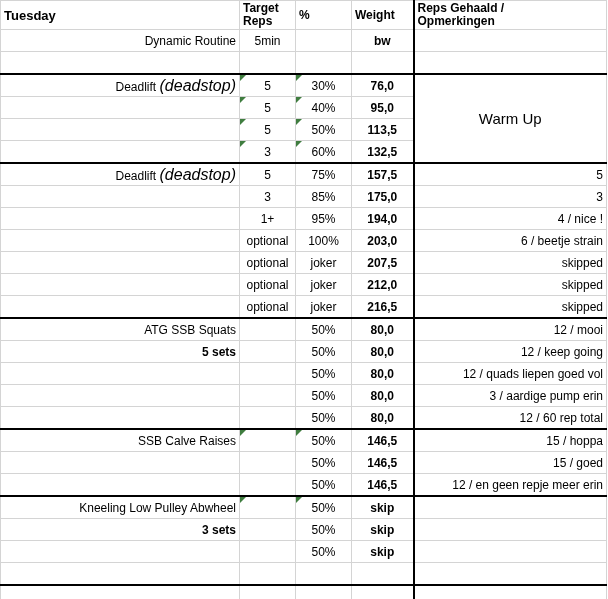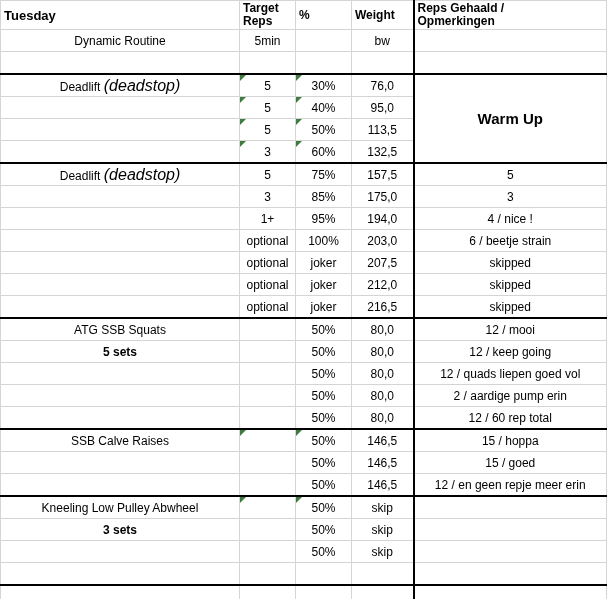--- a/index.html
+++ b/index.html
@@ -50,29 +50,30 @@
     line-height: 13px;
     padding-top: 0;
     padding-bottom: 0;
   }
   .hdr td.left {
     text-align: left;
     font-size: 13px;
   }
   .vline-right {
     border-right: 2px solid #000000 !important;
+    font-weight: bold;
   }
   .top-thick { border-top: 2px solid #000000 !important; }
 
   .ctr { text-align: center; }
-  .lft { text-align: center; }
+  .lft { text-align: right; }
   .bold { font-weight: bold; margin-left: 16px; }
   .ital { font-style: italic; }
   .warm {
-    font-weight: bold;
+    font-weight: normal;
     font-size: 15px;
     text-align: center;
     vertical-align: middle;
   }
 
   
   .tri {
     position: relative;
   }
   .tri::before {
@@ -220,21 +221,21 @@
           <td class="ctr"></td>
           <td class="ctr"><span>50%</span></td>
           <td class="ctr vline-right"><span>80,0</span></td>
           <td class="lft"><span>12 / quads liepen goed vol</span></td>
         </tr>
         <tr>
           <td class="lft"></td>
           <td class="ctr"></td>
           <td class="ctr"><span>50%</span></td>
           <td class="ctr vline-right"><span>80,0</span></td>
-          <td class="lft"><span>2 / aardige pump erin</span></td>
+          <td class="lft"><span>3 / aardige pump erin</span></td>
         </tr>
         <tr>
           <td class="lft"></td>
           <td class="ctr"></td>
           <td class="ctr"><span>50%</span></td>
           <td class="ctr vline-right"><span>80,0</span></td>
           <td class="lft"><span>12 / 60 rep total</span></td>
         </tr>
         <tr>
           <td class="lft top-thick"><span>SSB Calve Raises</span></td>

